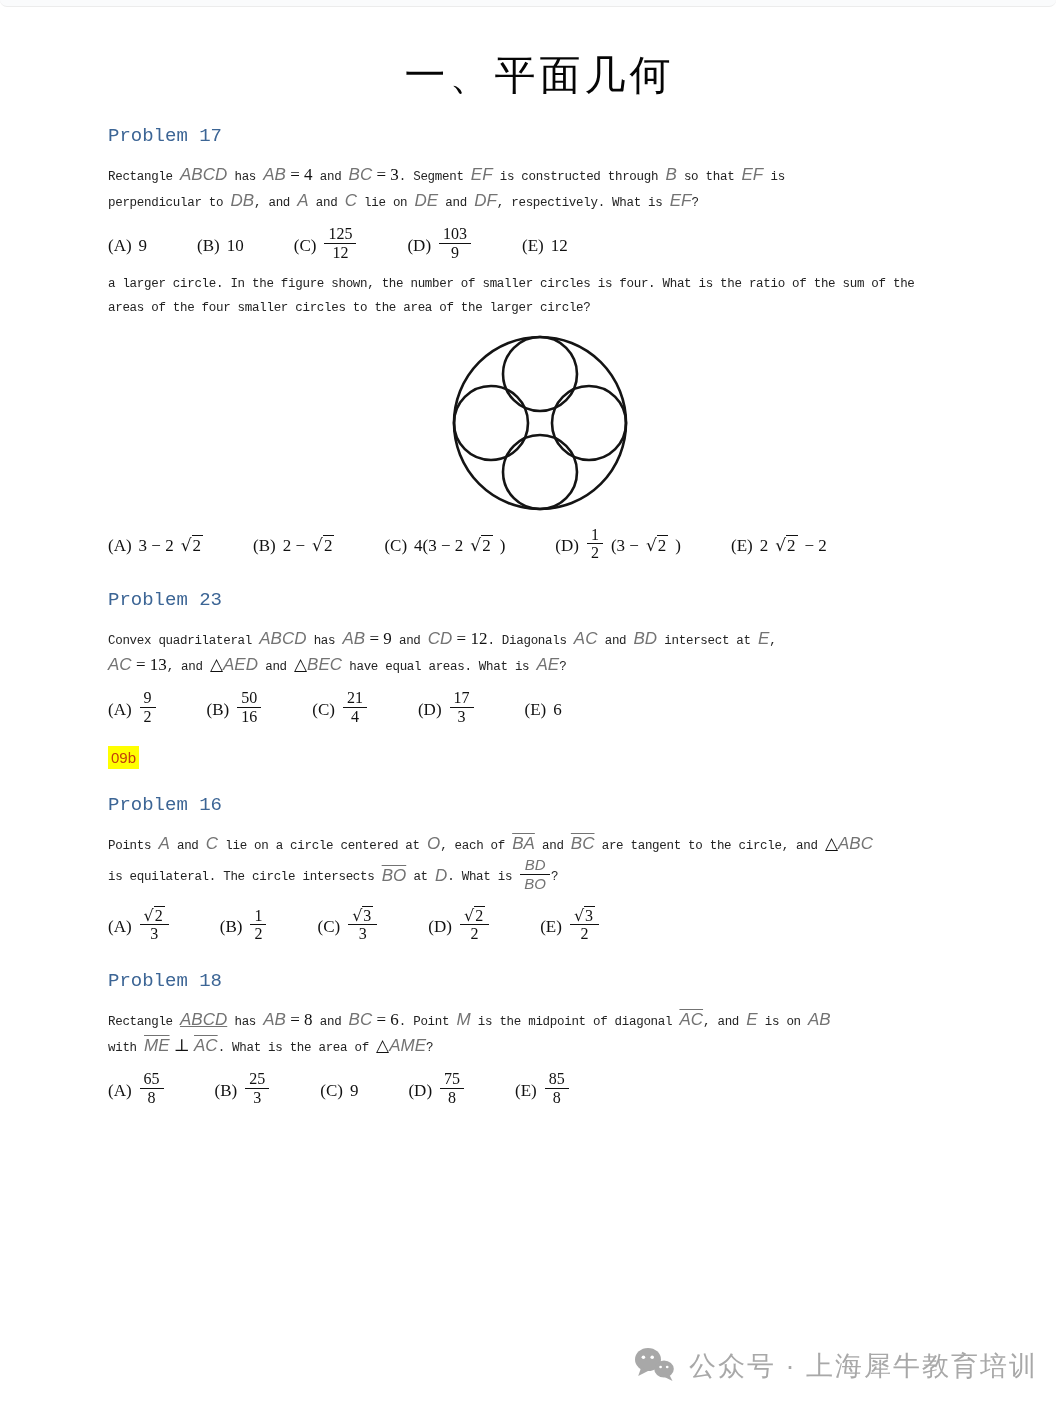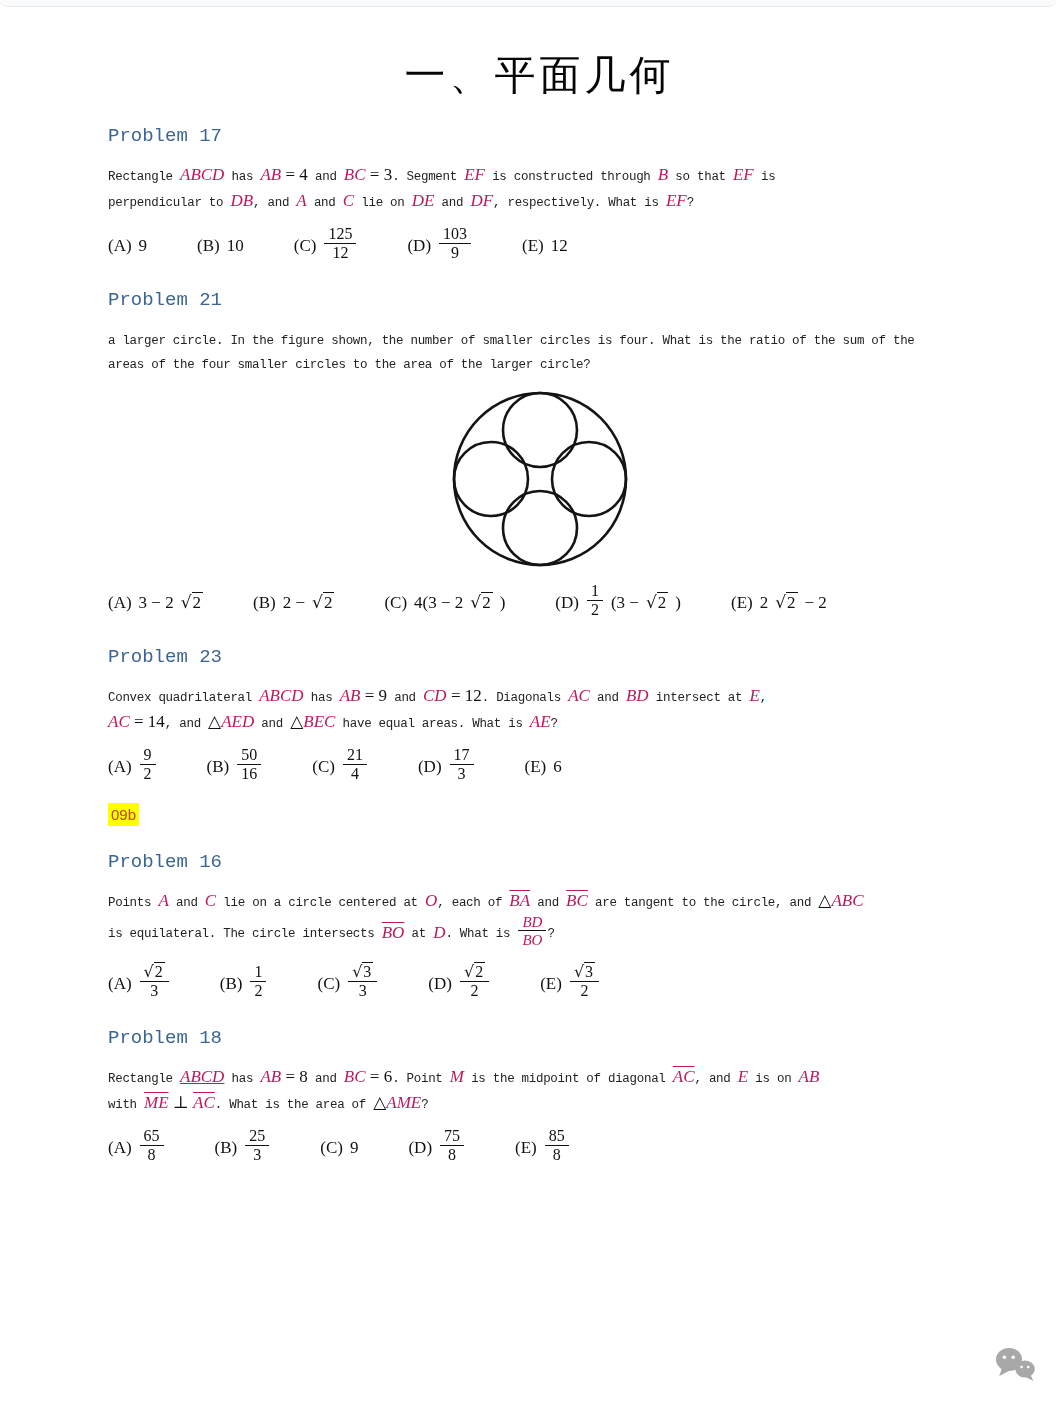--- a/index.html
+++ b/index.html
@@ -39,22 +39,22 @@
   }
   .prob-text{margin:0 0 10px 0;}
   .prob-text .line{display:block;line-height:1.45;margin:1px 0;}
   
   .tt{
     font-family:Liberation Mono, monospace;
     font-size:12.5px;letter-spacing:-0.3px;color:#232323;margin-top:8px;
   }
   
   .mi{
-    font-family:Liberation Serif, serif;
-    font-style:italic;font-size:17px;color:#be185d;
+    font-family:Liberation Sans, sans-serif;
+    font-style:italic;font-size:17px;color:#737373;
   }
   
   .mn{
     font-family:"Liberation Serif","DejaVu Serif",serif;
     font-size:17px;color:#111;
   }
   .ov{text-decoration:overline;text-decoration-thickness:1.2px;}
   .un{text-decoration:underline;text-decoration-thickness:1.2px;}
   
   .sqrt{display:inline-block;white-space:nowrap;}
@@ -139,21 +139,20 @@
           </span>
           <span class="choice">
             <span class="mn label">(E)</span>
             <span class="mn">12</span>
           </span>
         </div>
   </section>
 
   <section class="problem">
 
-    <h2 class="prob-heading">Problem 21</h2>
     <div class="prob-text">
           <div class="line"><span class="tt">a larger circle.  In the figure shown, the number of smaller circles is four.  What is the ratio of the sum of the</span></div>
           <div class="line"><span class="tt">areas of the four smaller circles to the area of the larger circle?</span></div>
         </div>
     <div class="figure-wrap">
           <svg width="178" height="178" viewBox="0 0 178 178">
             <circle cx="89" cy="89" r="86" fill="none" stroke="#141414" stroke-width="2.6"></circle>
             <circle cx="89" cy="40" r="37" fill="none" stroke="#141414" stroke-width="2.6"></circle>
             <circle cx="138" cy="89" r="37" fill="none" stroke="#141414" stroke-width="2.6"></circle>
             <circle cx="89" cy="138" r="37" fill="none" stroke="#141414" stroke-width="2.6"></circle>
@@ -194,21 +193,21 @@
             <span class="mn"> − 2</span>
           </span>
         </div>
   </section>
 
   <section class="problem">
 
     <h2 class="prob-heading">Problem 23</h2>
     <div class="prob-text">
           <div class="line"><span class="tt">Convex quadrilateral </span><span class="mi">ABCD</span><span class="tt"> has </span><span class="mi">AB</span><span class="mn"> = 9</span><span class="tt"> and </span><span class="mi">CD</span><span class="mn"> = 12</span><span class="tt">. Diagonals </span><span class="mi">AC</span><span class="tt"> and </span><span class="mi">BD</span><span class="tt"> intersect at </span><span class="mi">E</span><span class="tt">,</span></div>
-          <div class="line"><span class="mi">AC</span><span class="mn"> = 14</span><span class="tt">, and </span><span class="mn">△</span><span class="mi">AED</span><span class="tt"> and </span><span class="mn">△</span><span class="mi">BEC</span><span class="tt"> have equal areas. What is </span><span class="mi">AE</span><span class="tt">?</span></div>
+          <div class="line"><span class="mi">AC</span><span class="mn"> = 13</span><span class="tt">, and </span><span class="mn">△</span><span class="mi">AED</span><span class="tt"> and </span><span class="mn">△</span><span class="mi">BEC</span><span class="tt"> have equal areas. What is </span><span class="mi">AE</span><span class="tt">?</span></div>
         </div>
 
     <div class="choices">
           <span class="choice">
             <span class="mn label">(A)</span>
             <span class="frac">
               <span class="fr-n"><span class="mn">9</span></span>
               <span class="fr-d"><span class="mn">2</span></span>
             </span>
           </span>
@@ -343,13 +342,14 @@
         <path d="M36.5 29 L39.5 35 L31.5 31 Z"></path>
       </g>
       <g fill="#ffffff">
         <circle cx="10.4" cy="11.2" r="1.8"></circle>
         <circle cx="19.2" cy="11.2" r="1.8"></circle>
         <circle cx="27.6" cy="21" r="1.35"></circle>
         <circle cx="34.2" cy="21" r="1.35"></circle>
       </g>
     </svg>
   </span>
+  <span class="footer-text">公众号 · 上海犀牛教育培训</span>
 </div>
 
 </body></html>

